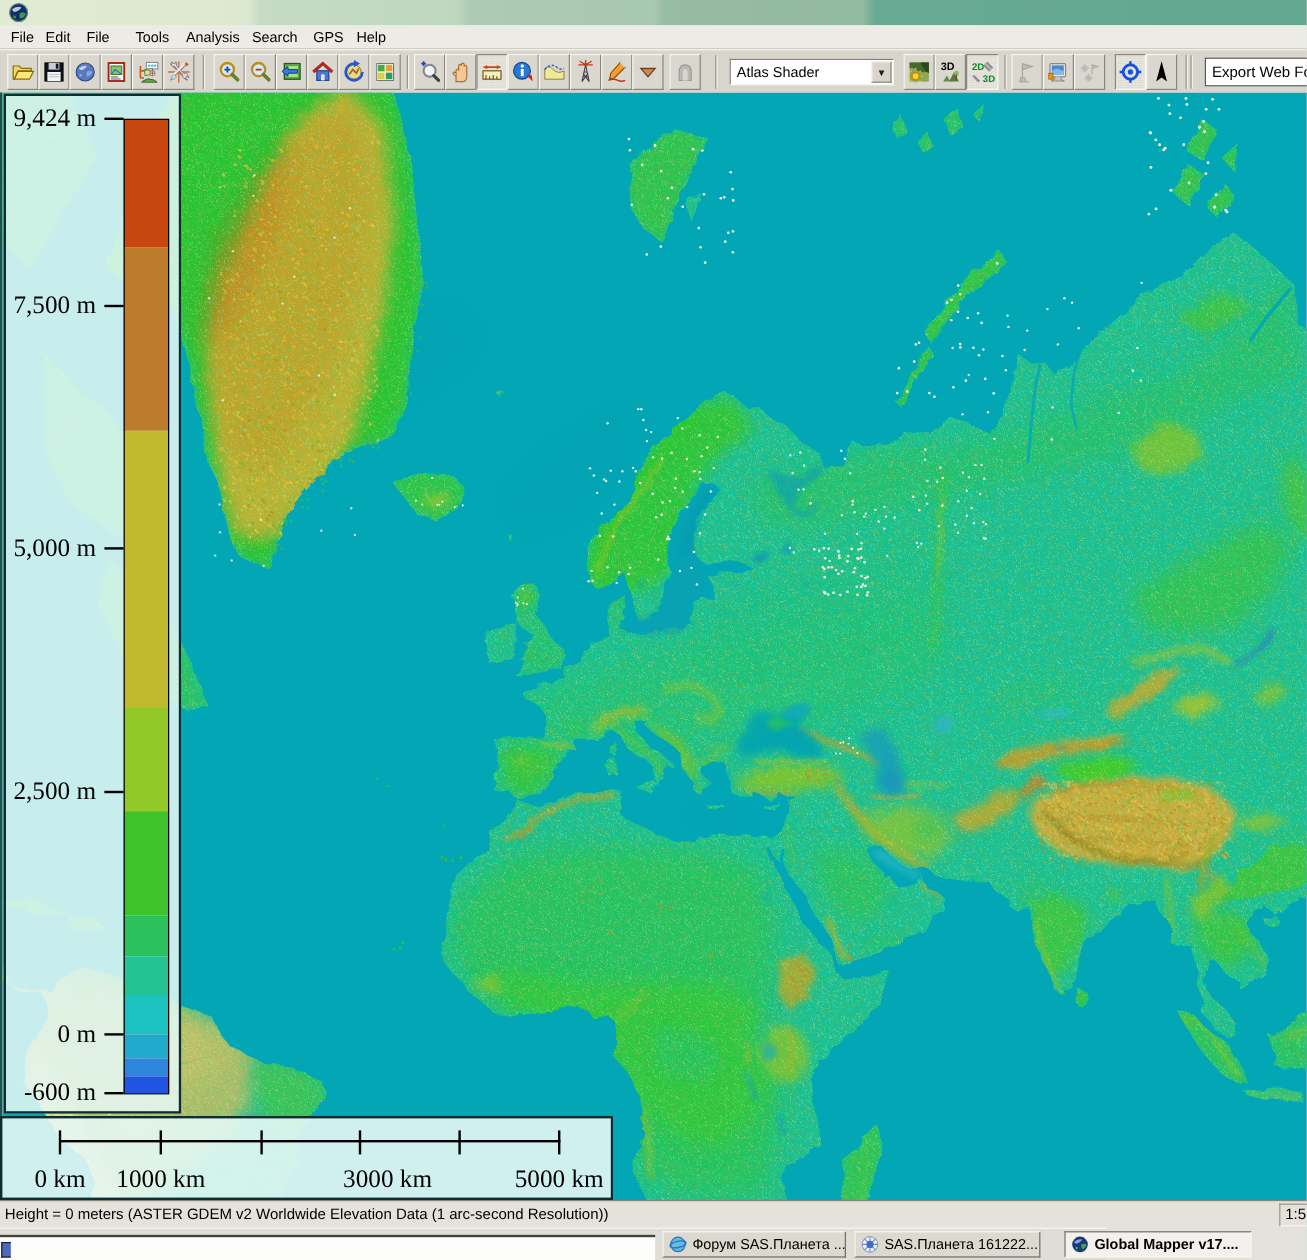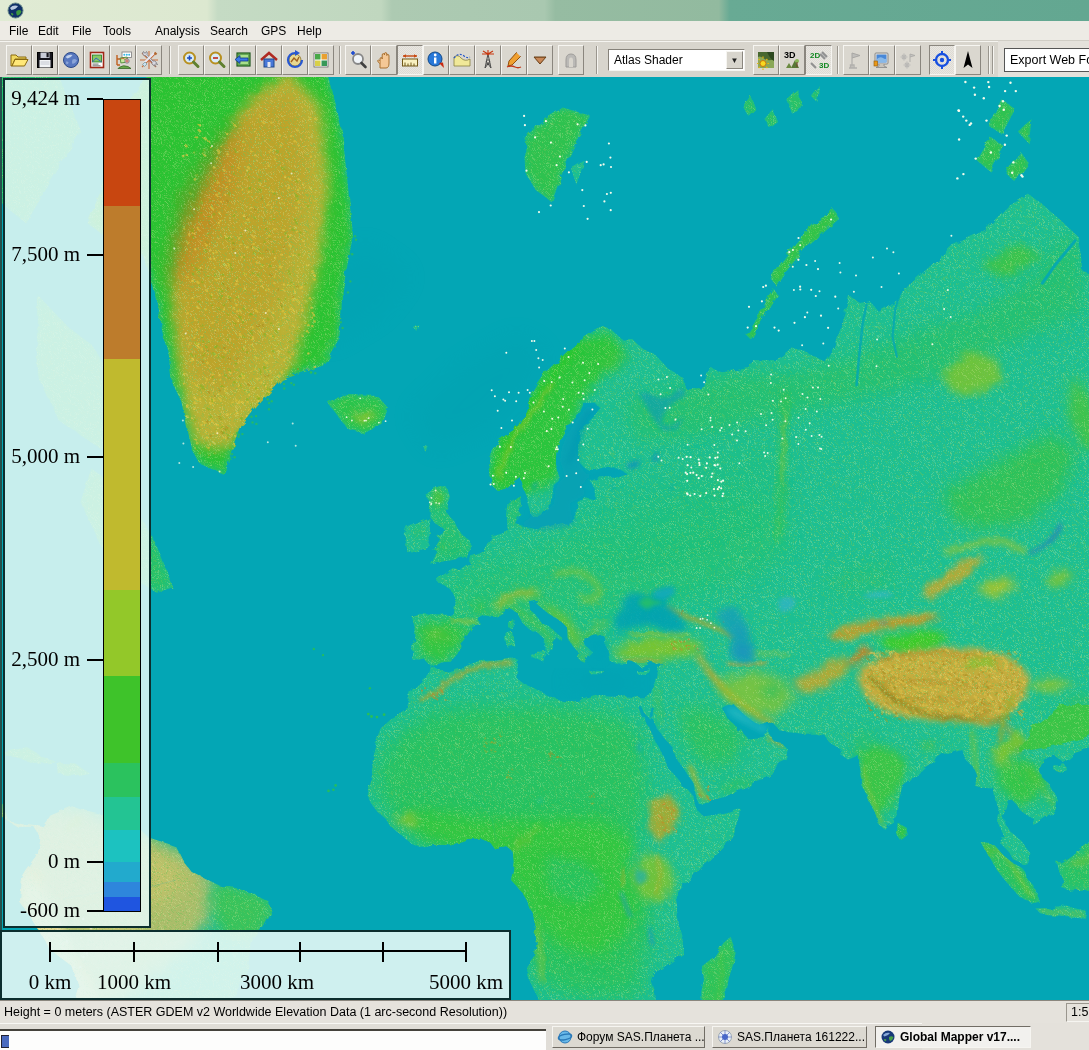--- a/index.html
+++ b/index.html
@@ -4,21 +4,21 @@
 html,body { width:1089px; height:1050px; overflow:hidden; background:#e4e1db;
   font-family:"Liberation Sans", sans-serif; }
 #page { position:relative; width:1089px; height:1050px; }
 #titlebar { position:absolute; left:0; top:0; width:1089px; height:21px;
   background:linear-gradient(to right,#e0ebd4 0%,#dce8d0 19%,#c5dbc4 20%,#c0d7bf 35%,#adcab2 36%,#a9c8b0 50%,#96bca2 51%,#92ba9f 66%,#68aa94 67%,#63a791 100%);
   color:#7e1414; font-size:13px; font-weight:bold; line-height:21px; }
 #titlebar .txt { position:absolute; left:30px; top:0; }
 #menubar { position:absolute; left:0; top:21px; width:1089px; height:20px; background:#edebe5;
   font-size:12px; color:#000; border-bottom:1px solid #d0cdc5;}
 #menubar span { position:absolute; top:3px; }
-#toolbar { position:absolute; left:0; top:41px; width:998px; height:36px; background:#d8d5cd;
+#toolbar { position:absolute; left:0; top:41px; width:1089px; height:36px; background:#d8d5cd;
   border-top:1px solid #f5f4f0; }
 .tbtn { position:absolute; top:3px; height:30px; background:#dad7cf;
   border:1px solid; border-color:#f6f5f1 #8a867e #8a867e #f6f5f1;text-decoration:underline; }
 .tbtn span { position:absolute; left:50%; top:50%; transform:translate(-50%,-50%); width:22px; height:22px; }
 .tbtn.pressed { border-color:#8a867e #f6f5f1 #f6f5f1 #8a867e; background:#e7e5df; }
 .tbtn.checker { background-image:repeating-conic-gradient(#e9e7e2 0% 25%, #dedbd4 0% 50%); background-size:2px 2px; }
 .tsep { position:absolute; top:4px; width:2px; height:28px; border-left:1px solid #9a968e; border-right:1px solid #f6f5f1; }
 .combo { position:absolute; top:7px; height:22px; background:#fff; border:1px solid; border-color:#86827a #f6f5f1 #f6f5f1 #86827a; font-size:12px; }
 .combo .cval { position:absolute; left:5px; top:3px; }
 .combo .cbtn { position:absolute; right:1px; top:1px; width:17px; height:18px; background:#d8d5cd; border:1px solid; border-color:#f6f5f1 #8a867e #8a867e #f6f5f1; font-size:8px; text-align:center; line-height:18px; color:#202020; }
@@ -34,37 +34,37 @@
 #statusbar { position:absolute; left:0; top:1000px; width:1089px; height:23px; background:#e5e2dc;
   font-size:12.5px; color:#000; border-top:1px solid #8a867e; }
 #statusbar .stext { position:absolute; left:4px; top:4px; }
 #statusbar .sscale { position:absolute; left:1066px; top:2px; width:30px; height:19px;
   border:1px solid; border-color:#9a968e #f6f5f1 #f6f5f1 #9a968e; padding:1px 0 0 4px; }
 #taskbar { position:absolute; left:0; top:1023px; width:922px; height:27px; background:#e0ddd7; border-top:1px solid #f8f7f4; }
 #taskbar .white { position:absolute; left:0; top:5px; width:546px; height:22px; background:#fdfdfc; border-top:2px solid #45423c; }
 .task { position:absolute; top:2px; height:22px; background:#dcd9d1; border:1px solid; border-color:#f6f5f1 #716d65 #716d65 #f6f5f1;
   font-size:12px; line-height:20px; color:#000; padding-left:24px; padding-right:4px; white-space:nowrap; overflow:hidden; }
 .task svg { position:absolute; left:4px; top:2px; }
-.task.active { background:#f2f1ee; font-weight:bold; border-color:#716d65 #f6f5f1 #f6f5f1 #716d65; }
+.task.active { background:#f2f1ee; font-weight:bold; border-color:#716d65 #f6f5f1 #f6f5f1 #716d65;margin-left:12px; }
 </style></head>
 <body>
 <div id="page">
 <div id="titlebar">
       <svg style="position:absolute;left:7px;top:2px" width="17" height="17" viewBox="0 0 17 17">
         <circle cx="8.5" cy="8.5" r="7.5" fill="#103068" stroke="#688"></circle>
         <path d="M3 6 Q6 2.5 11 4 Q9 7.5 4.5 8 Z" fill="#b8c8e0"></path>
         <path d="M9.5 9 Q13 7 14.5 9.5 Q13 13.5 10 13.5 Q8.5 11 9.5 9Z" fill="#3f9a3f"></path>
         <path d="M4 11 Q6 10.5 6.5 12.5 Q5.5 14 4.5 13 Z" fill="#3f9a3f"></path>
       </svg>
     </div>
 <div id="menubar">
       <span style="left:9px">File</span>
       <span style="left:38px">Edit</span>
       <span style="left:72px">File</span>
-      <span style="left:103px">Tools</span>
+      <span style="left:113px">Tools</span>
       <span style="left:155px">Analysis</span>
       <span style="left:210px">Search</span>
       <span style="left:261px">GPS</span>
       <span style="left:297px">Help</span>
     </div>
 <div id="toolbar">
       <div class="tbtn" style="left:6px;width:26px">
         <span><svg width="22" height="22" viewBox="0 0 22 22">
             <path d="M3 17 L3 6 L8 6 L10 8 L18 8 L18 10 L7 10 L4 17 Z" fill="#f0d860" stroke="#8a6a10" stroke-width="1"></path>
             <path d="M4 17 L7 10.5 L20 10.5 L16.5 17 Z" fill="#ffe878" stroke="#8a6a10" stroke-width="1"></path>
@@ -2477,21 +2477,21 @@
 <div id="scalebox"></div>
 <div style="position:absolute;left:50px;top:950px;width:417px;height:2px;background:#000"></div>
 <div style="position:absolute;left:49px;top:942px;width:2px;height:20px;background:#000"></div>
     <div style="position:absolute;left:133px;top:942px;width:2px;height:20px;background:#000"></div>
     <div style="position:absolute;left:217px;top:942px;width:2px;height:20px;background:#000"></div>
     <div style="position:absolute;left:299px;top:942px;width:2px;height:20px;background:#000"></div>
     <div style="position:absolute;left:382px;top:942px;width:2px;height:20px;background:#000"></div>
     <div style="position:absolute;left:465px;top:942px;width:2px;height:20px;background:#000"></div>
     <div class="serif" style="position:absolute;left:-10px;top:970px;width:120px;text-align:center;white-space:nowrap">0 km</div>
     <div class="serif" style="position:absolute;left:74px;top:970px;width:120px;text-align:center;white-space:nowrap">1000 km</div>
-    <div class="serif" style="position:absolute;left:240px;top:970px;width:120px;text-align:left;white-space:nowrap">3000 km</div>
+    <div class="serif" style="position:absolute;left:240px;top:970px;width:120px;text-align:right;white-space:nowrap">3000 km</div>
     <div class="serif" style="position:absolute;left:406px;top:970px;width:120px;text-align:center;white-space:nowrap">5000 km</div>
 <div id="statusbar">
       <span class="stext">Height = 0 meters (ASTER GDEM v2 Worldwide Elevation Data (1 arc-second Resolution))</span>
       <span class="sscale">1:5</span>
     </div>
 <div id="taskbar">
       <div class="white"></div>
 <div style="position:absolute;left:1px;top:11px;width:8px;height:13px;background:#4a6abf;border:1px solid #223;border-right:none"></div>
 <div class="task" style="left:552px;width:153px"><svg width="16" height="16" viewBox="0 0 16 16">
           <circle cx="8" cy="8" r="6" fill="#68b8e8" stroke="#2878b8" stroke-width="1"></circle>

